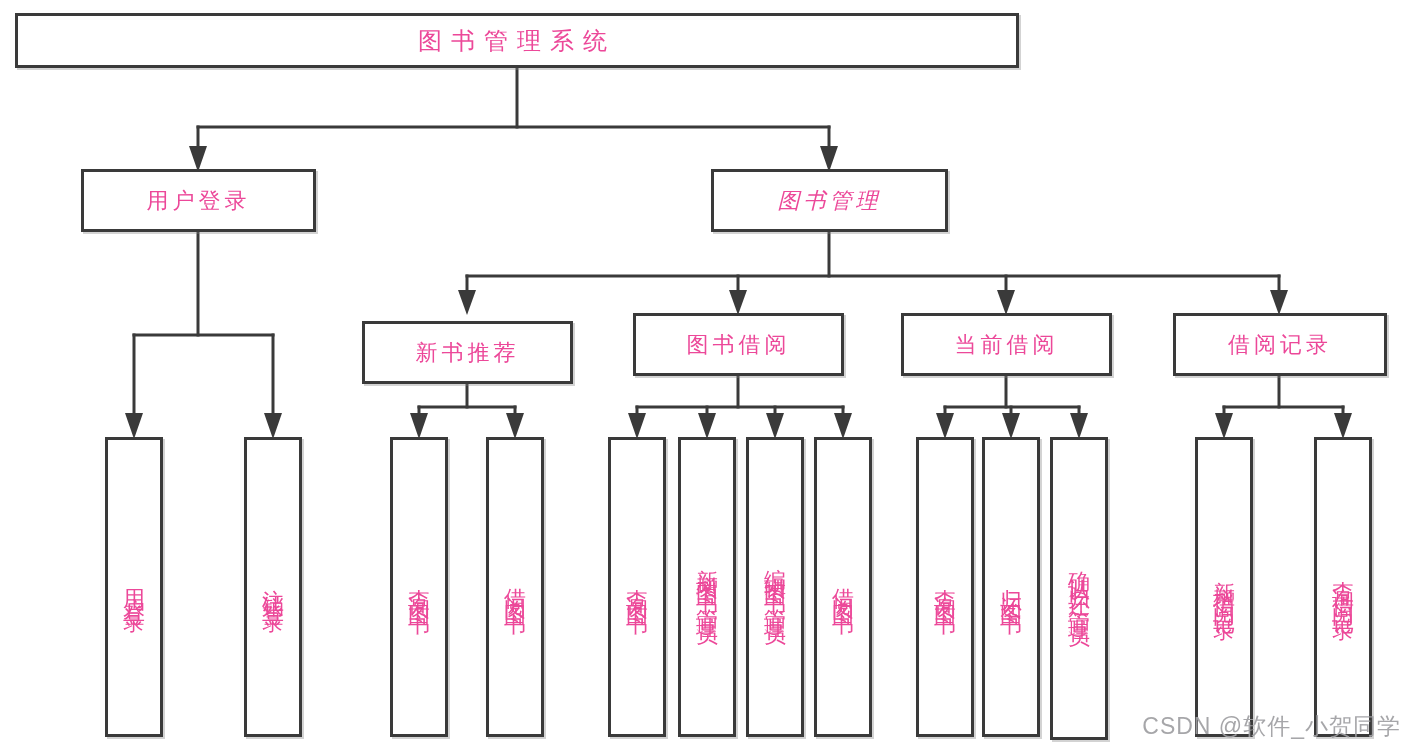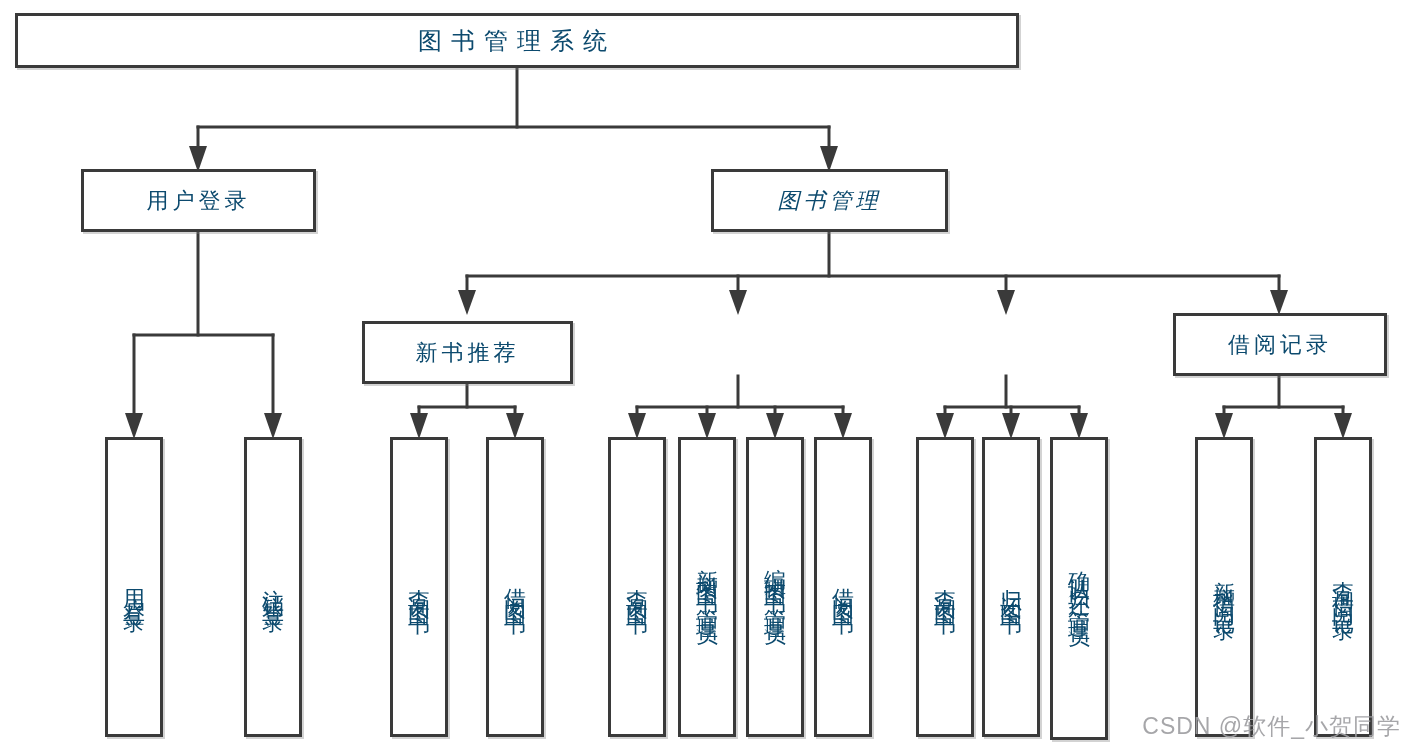--- a/index.html
+++ b/index.html
@@ -3,21 +3,21 @@
 <meta charset="utf-8">
 <style>
   html,body{margin:0;padding:0;background:#ffffff;}
   .canvas{
     position:relative;width:1405px;height:747px;background:#ffffff;overflow:hidden;
     font-family:"Liberation Sans","DejaVu Sans",sans-serif;
   }
   .connectors{position:absolute;left:0;top:0;z-index:1;}
   .box{
     position:absolute;background:#ffffff;border:3px solid #3a3a3a;box-sizing:border-box;
-    display:flex;align-items:center;justify-content:center;color:#0c4a6e;z-index:2;
+    display:flex;align-items:center;justify-content:center;color:#ec4899;z-index:2;
     box-shadow:2px 2px 0 rgba(130,130,130,0.35);
   }
   .hbox{font-size:22px;letter-spacing:4px;white-space:nowrap;}
   .root{font-size:24px;letter-spacing:9px;}
   .vbox{
     writing-mode:vertical-rl;text-orientation:mixed;
     font-size:22px;letter-spacing:8px;line-height:1;
   }
   .watermark{
     position:absolute;right:4px;top:711px;z-index:10;
@@ -92,20 +92,22 @@
       <polygon points="1343,439 1334,413 1352,413" stroke="none"></polygon>
     </g>
   </svg>
 
   <div class="box hbox root" style="left:15px;top:13px;width:1004px;height:55px;">图书管理系统</div>
 
   <div class="box hbox" style="left:81px;top:169px;width:235px;height:63px;">用户登录</div>
   <div class="box hbox" style="left:711px;top:169px;width:237px;height:63px;font-style:italic;">图书管理</div>
 
   <div class="box hbox" style="left:362px;top:313px;width:211px;height:63px;margin-top:8px;">新书推荐</div>
+  <div class="box hbox" style="left:633px;top:313px;width:211px;height:63px;">图书借阅</div>
+  <div class="box hbox" style="left:901px;top:313px;width:211px;height:63px;">当前借阅</div>
   <div class="box hbox" style="left:1173px;top:313px;width:214px;height:63px;">借阅记录</div>
 
   <div class="box vbox" style="left:105px;top:437px;width:58px;height:300px;">用户登录</div>
   <div class="box vbox" style="left:244px;top:437px;width:58px;height:300px;">注销登录</div>
 
   <div class="box vbox" style="left:390px;top:437px;width:58px;height:300px;">查询图书</div>
   <div class="box vbox" style="left:486px;top:437px;width:58px;height:300px;">借阅图书</div>
 
   <div class="box vbox" style="left:608px;top:437px;width:58px;height:300px;">查询图书</div>
   <div class="box vbox" style="left:678px;top:437px;width:58px;height:300px;">新增图书（管理员）</div>

